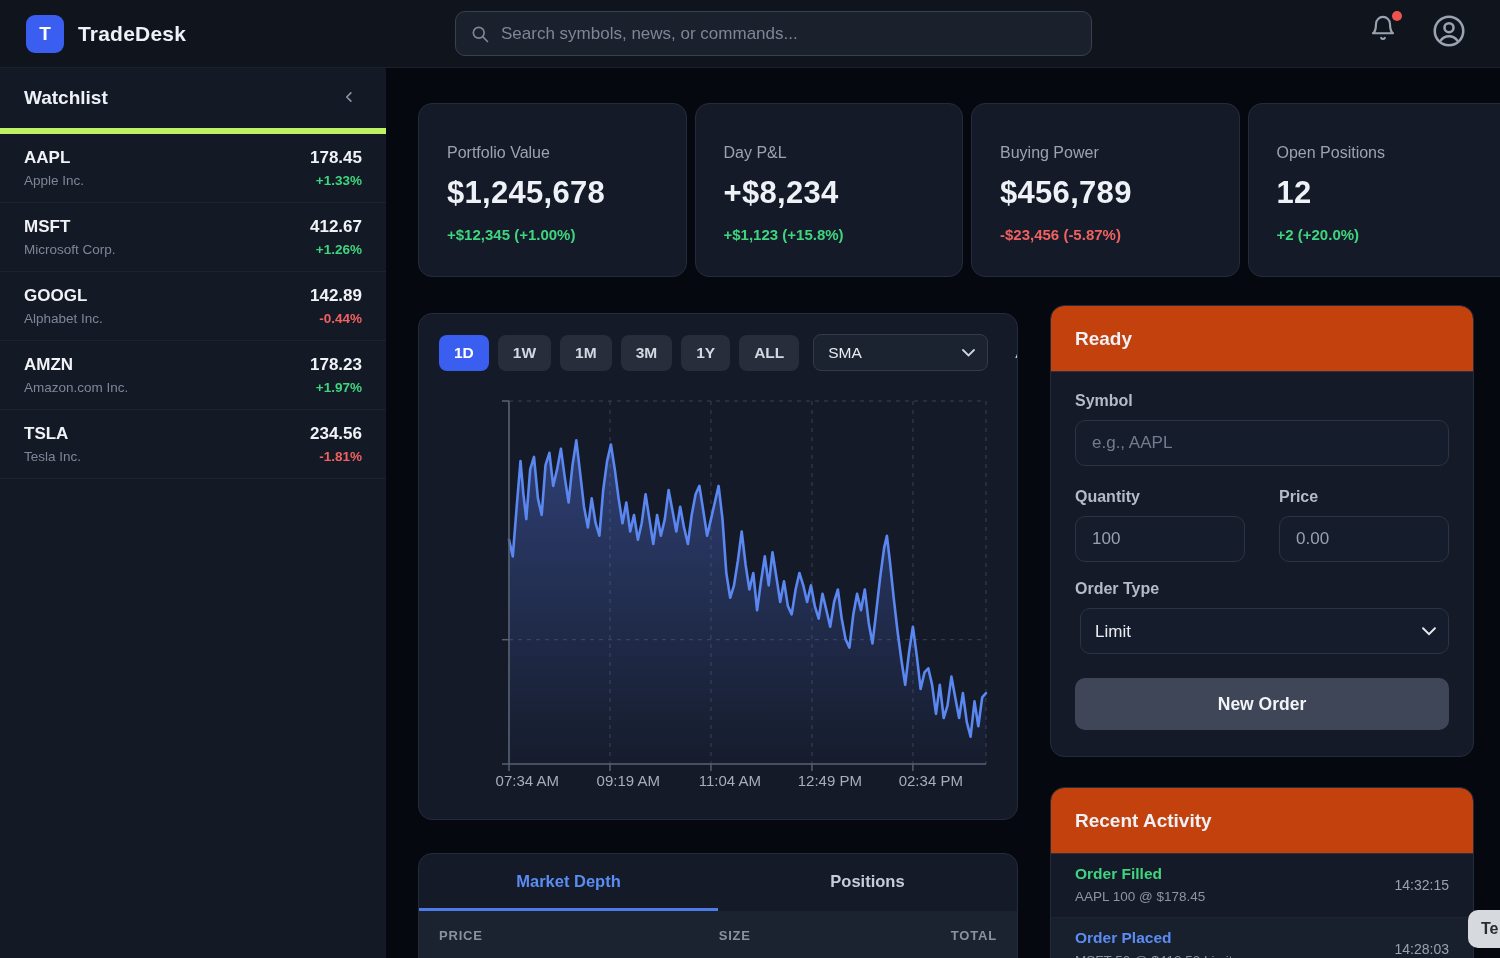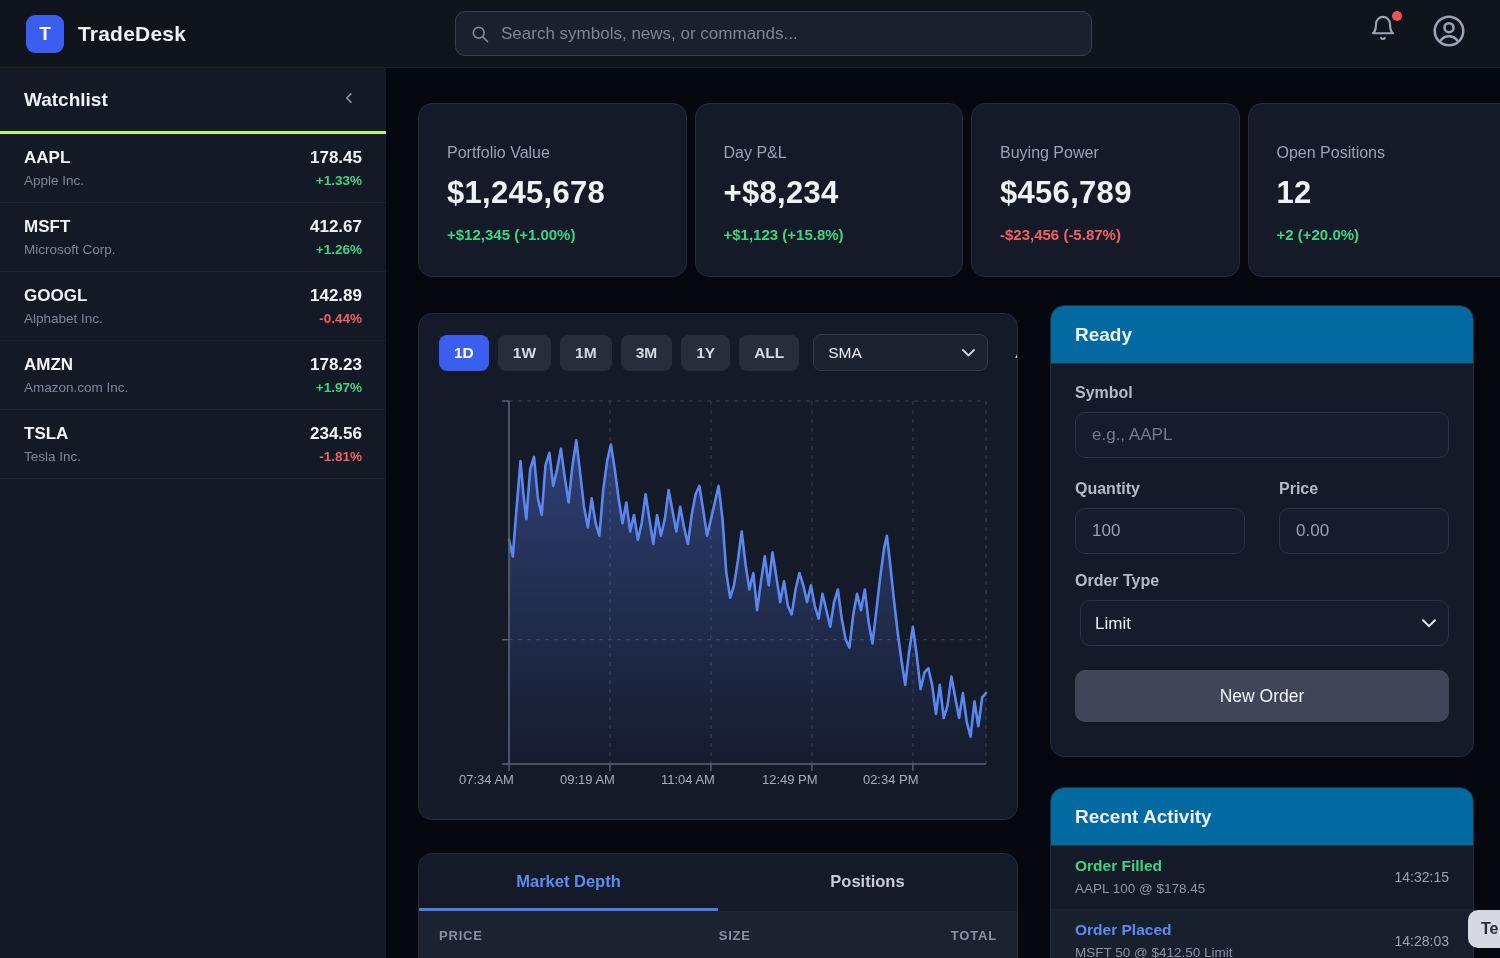--- a/index.html
+++ b/index.html
@@ -40,21 +40,21 @@
     position:absolute; left:23px; top:-3px; width:10px; height:10px;
     border-radius:50%; background:#ef5350;
   }
   
   .sidebar {
     position:absolute; top:68px; left:0; width:386px; height:890px;
     background:#141926; z-index:2;
   }
   .sidebar-header {
     height:66px; display:flex; align-items:center; justify-content:space-between;
-    padding:0 24px; border-bottom:3px solid #bef264;
+    padding:0 24px; border-bottom:6px solid #bef264;
   }
   .sidebar-title { font-size:19px; font-weight:bold; }
   .collapse-btn { background:none; border:none; cursor:pointer; padding:4px; }
   .watch-row {
     height:69px; display:flex; align-items:center; justify-content:space-between;
     padding:0 24px; border-bottom:1px solid #1d232e; cursor:pointer;
   }
   .watch-sym { font-size:17px; font-weight:bold; color:#f0f2f6; }
   .watch-name { font-size:13.5px; color:#7d8698; margin-top:5px; }
   .watch-right { text-align:right; }
@@ -93,57 +93,57 @@
   .indicator-select, .ordertype-select {
     appearance:none; -webkit-appearance:none; font-family:inherit; cursor:pointer;
     background:#1b2230; color:#e8ebf1; border:1px solid #333a4a; border-radius:8px;
     height:37px; width:175px; padding:0 14px; font-size:15.5px; outline:none;
   }
   .select-chevron { position:absolute; right:13px; top:50%; margin-top:-4px; pointer-events:none; }
   .annotate { margin-left:18px; font-size:15.5px; color:#c9cfda; background:none; border:none; cursor:pointer; font-family:inherit; }
   .plot { position:absolute; left:90px; top:87px; width:477px; height:363px; }
   .plot svg { overflow:visible; display:block; }
   .x-labels { position:absolute; left:90px; top:458px; width:477px; height:20px; }
-  .x-labels .tick-label { position:absolute; width:100px; text-align:left; font-size:13px; color:#a7aeba; }
+  .x-labels .tick-label { position:absolute; width:100px; text-align:right; font-size:15px; color:#a7aeba; }
   
   .depth-panel { left:32px; top:785px; width:600px; height:180px; overflow:hidden; }
   .tabs { display:flex; height:57px; }
   .tab {
     flex:1; background:none; border:none; border-bottom:3px solid transparent; cursor:pointer;
     font-size:16.5px; font-weight:bold; color:#c7ccd8; font-family:inherit;
   }
   .tab.active { color:var(--accent-light,#5b8cf2); border-bottom-color:#4b7ce8; }
   .depth-head {
     height:48px; background:#1b2230; display:grid; grid-template-columns:40% 26% 34%;
     align-items:center; padding:0 20px; font-size:13px; letter-spacing:.8px;
     color:#8a92a2; font-weight:bold;
   }
   .depth-head .c2 { text-align:center; }
   .depth-head .c3 { text-align:right; }
   
   .order-panel { left:664px; top:237px; width:424px; height:452px; overflow:hidden; }
   .panel-header {
-    background:#0369a1; border-bottom:1px solid #2a3140; height:58px;
+    background:#c2410c; border-bottom:1px solid #2a3140; height:66px;
     display:flex; align-items:center; padding:0 24px;
     font-size:19px; font-weight:bold; color:#eef1f6;
     border-radius:13px 13px 0 0;
   }
   .order-body { padding:20px 24px; }
   .field-label { display:block; font-size:16px; color:#b4bbc8; font-weight:bold; margin:12px 0 10px; }
   .text-input {
     width:100%; height:46px; background:#151c2b; border:1px solid #2c3344; border-radius:10px;
     padding:0 16px; color:#99a1b0; font-size:17px; font-family:inherit; outline:none;
   }
   .text-input::placeholder { color:#737c8e; }
   .two-col { display:flex; gap:34px; }
   .two-col > div { flex:1; }
   .ordertype-select { width:100%; height:46px; border-radius:10px; background:#151c2b; border:1px solid #2c3344; font-size:17px; color:#e9ecf2; }
   .new-order-btn {
     width:100%; height:52px; margin-top:24px; border:none; border-radius:10px; cursor:pointer;
-    background:#3e4658; color:#f2f4f8; font-size:17.5px; font-weight:normal; font-family:inherit;
+    background:#3e4658; color:#f2f4f8; font-size:17.5px; font-weight:bold; font-family:inherit;
   }
   
   .activity-panel { left:664px; top:719px; width:424px; height:270px; overflow:hidden; }
   .activity-row {
     display:flex; align-items:center; justify-content:space-between;
     padding:11px 24px 13px; border-bottom:1px solid #1d2431; min-height:60px;
   }
   .activity-row.highlight { background:#18202e; }
   .act-title { font-size:15.5px; font-weight:bold; }
   .act-detail { font-size:13.5px; color:#8d95a5; margin-top:6px; }

